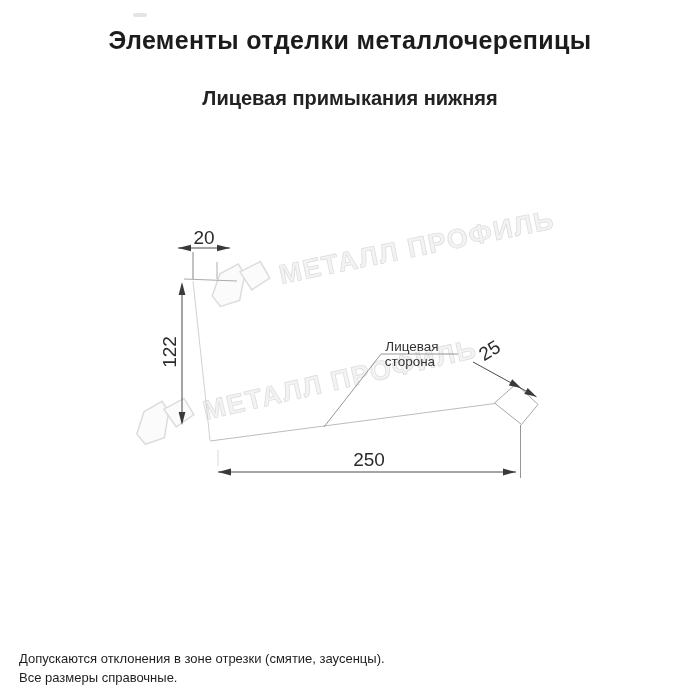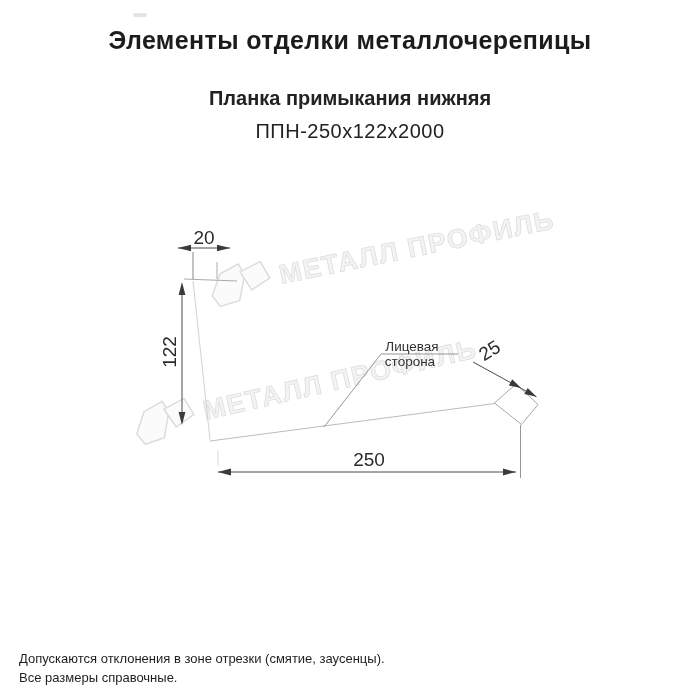--- a/index.html
+++ b/index.html
@@ -35,22 +35,21 @@
     fill:#f3f3f3;stroke:#dedede;stroke-width:.8;}
 </style>
 </head>
 <body>
 
 <div id="page">
 
   <div class="speck"></div>
 
   <div class="page-title">Элементы отделки металлочерепицы</div>
-  <div class="page-subtitle">Планка примыкания нижняя</div>
-  <div class="page-model">ППН-250х122х2000</div>
+  <div class="page-subtitle">Лицевая примыкания нижняя</div>
 
   <svg class="drawing" width="700" height="700" viewBox="0 0 700 700">
 
     <g transform="translate(213,310) rotate(-11.5)">
       <g transform="translate(0,-44)" stroke="#dcdcdc" stroke-width="1.5" fill="#fbfbfb">
         <path d="M2,30 L14,10 L34,4 L38,16 L28,40 L8,42 Z"></path>
         <path d="M34,12 L56,6 L62,24 L42,32 Z"></path>
       </g>
       <text class="wm-text" x="72" y="-12">МЕТАЛЛ ПРОФИЛЬ</text>
     </g>

